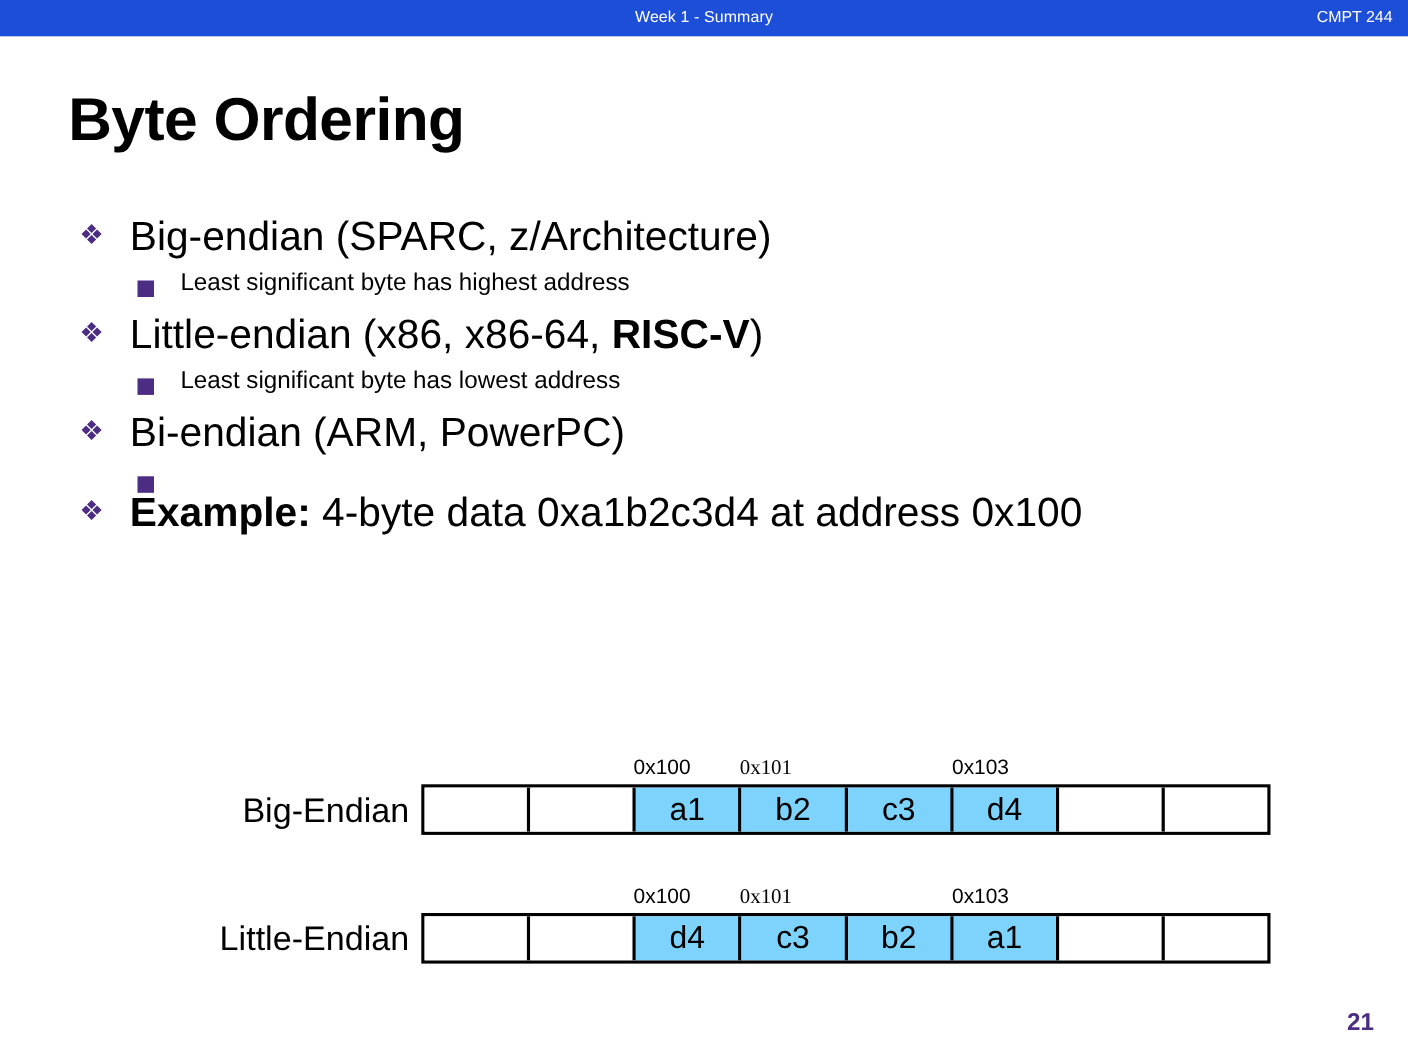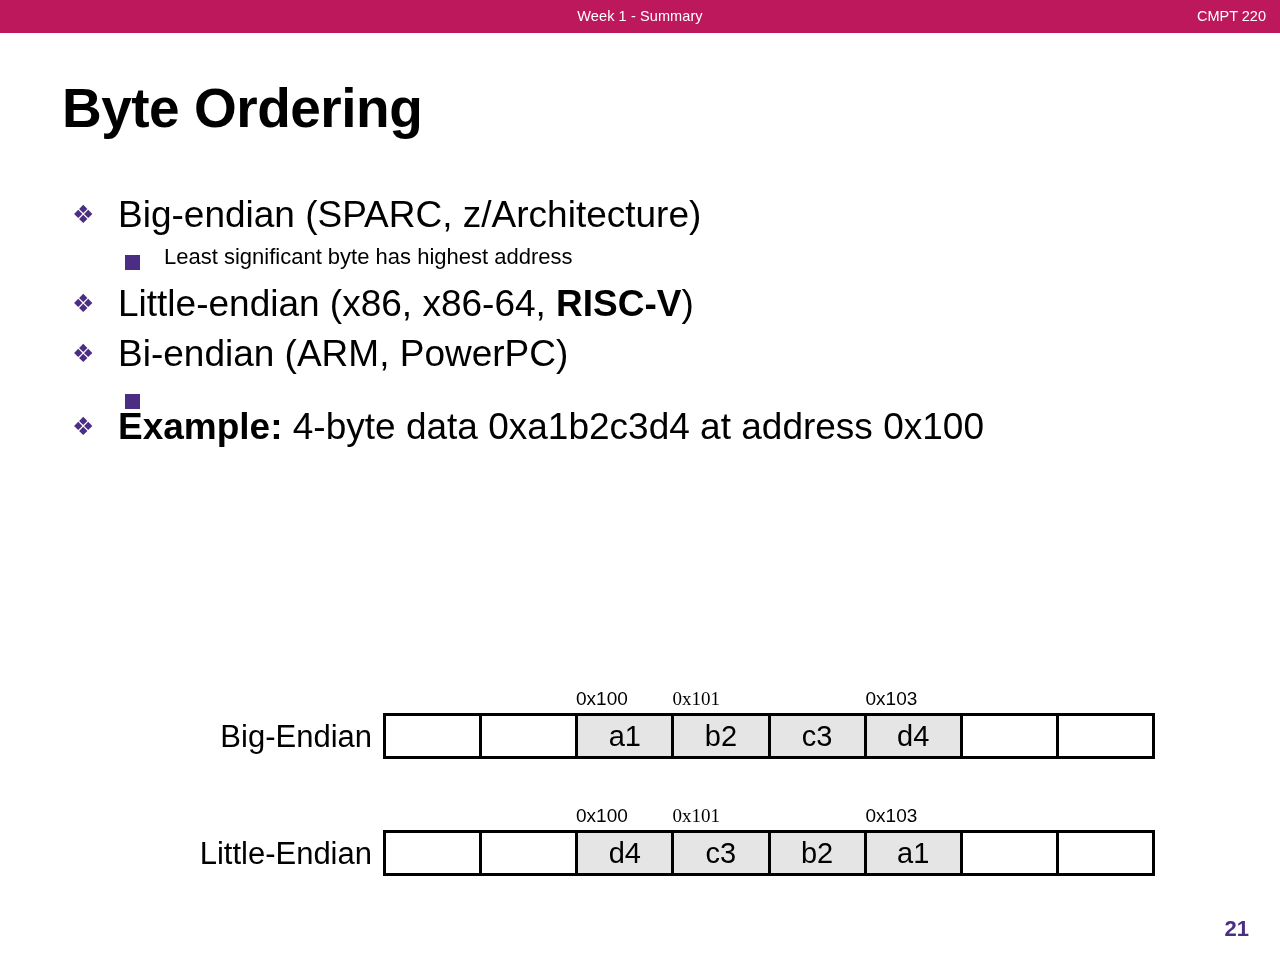--- a/index.html
+++ b/index.html
@@ -15,21 +15,21 @@
     position: relative;
   }
 
   
   .header-bar {
     position: absolute;
     left: 0;
     top: 0;
     width: 1280px;
     height: 33px;
-    background: #be185d;
+    background: #1d4ed8;
     color: #ffffff;
   }
   .header-center {
     position: absolute;
     left: 0;
     top: 0;
     width: 1280px;
     text-align: center;
     line-height: 33px;
     font-size: 14.5px;
@@ -157,38 +157,38 @@
     box-sizing: border-box;
     display: flex;
     align-items: center;
     justify-content: center;
     font-size: 29px;
     color: #000000;
     background: #ffffff;
     line-height: 1;
   }
   .byte-cell:last-child { border-right: none; }
-  .byte-cell.filled { background: #e5e5e5; }
+  .byte-cell.filled { background: #7dd3fc; }
 
   
   .page-number {
     position: absolute;
     right: 31px;
     bottom: 18px;
     font-size: 22px;
     font-weight: bold;
     color: #4B2D83;
   }
 </style>
 </head>
 <body>
 
 <div class="header-bar">
   <div class="header-center">Week 1 - Summary</div>
-  <div class="header-right">CMPT 220</div>
+  <div class="header-right">CMPT 244</div>
 </div>
 
 <div class="slide-title">Byte Ordering</div>
 
 <div class="bullets">
 
   <div class="l1">
     <span class="marker">❖</span>
     <span>Big-endian (SPARC, z/Architecture)</span>
   </div>
@@ -196,20 +196,24 @@
   <div class="l2">
     <span class="marker"></span>
     <span>Least significant byte has highest address</span>
   </div>
 
   <div class="l1">
     <span class="marker">❖</span>
     <span>Little-endian (x86, x86-64, </span><span class="b">RISC-V</span><span>)</span>
   </div>
 
+  <div class="l2">
+    <span class="marker"></span>
+    <span>Least significant byte has lowest address</span>
+  </div>
 
   <div class="l1">
     <span class="marker">❖</span>
     <span>Bi-endian (ARM, PowerPC)</span>
   </div>
 
   <div class="l2">
     <span class="marker"></span>
   </div>
 

